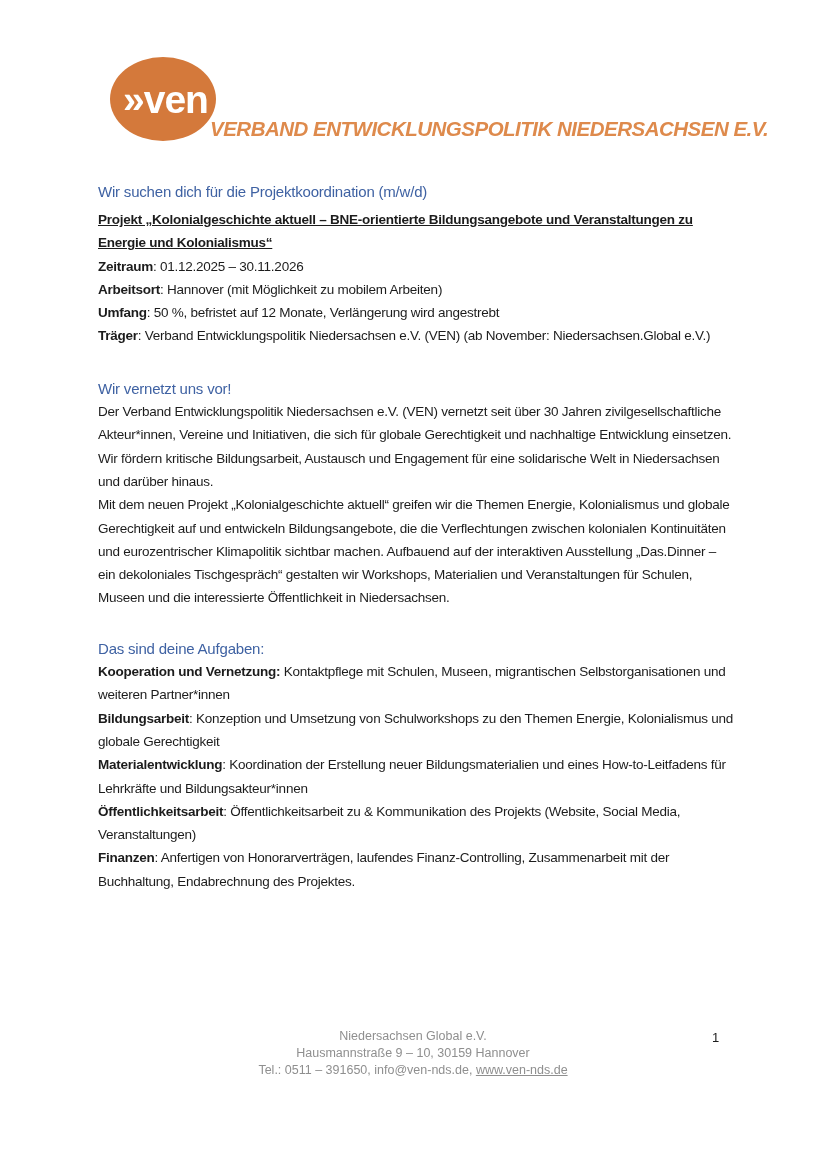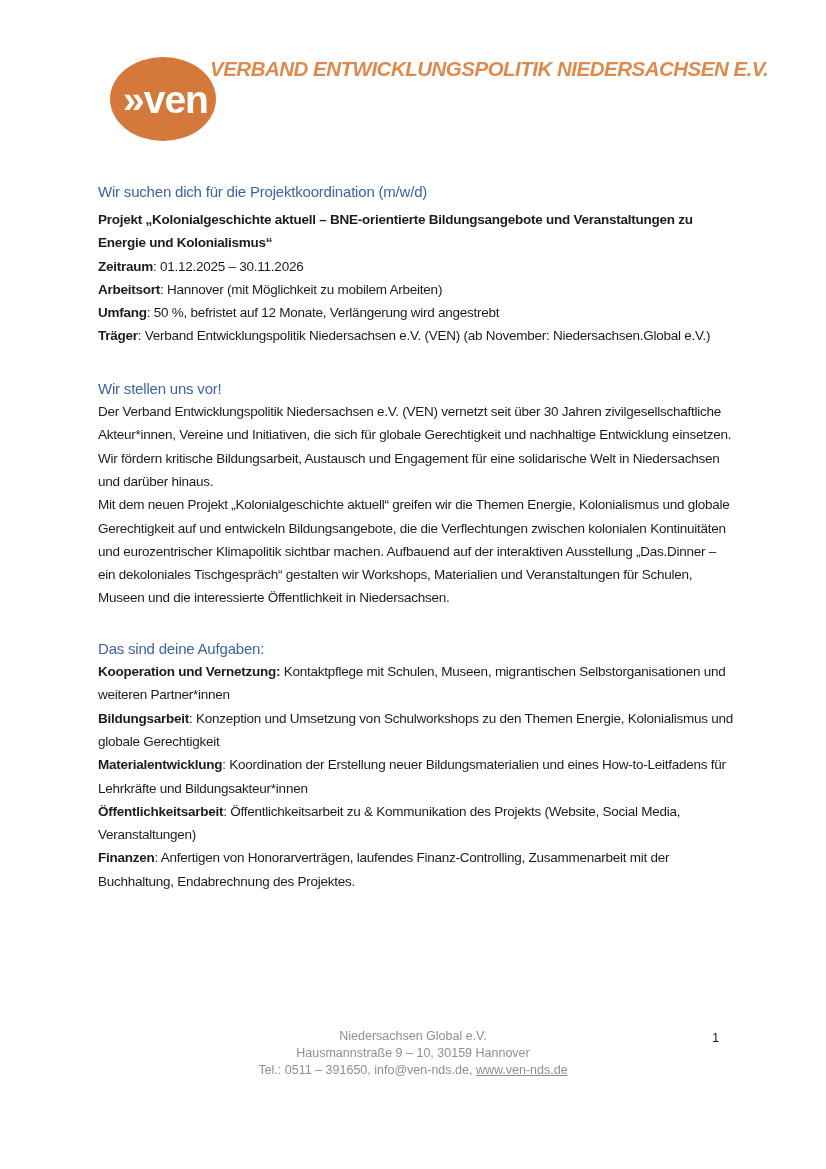--- a/index.html
+++ b/index.html
@@ -12,21 +12,21 @@
     color: #1c1c1c;
     overflow: hidden;
   }
 
   
   .letterhead {
     position: absolute;
     left: 110px;
     top: 57px;
     display: flex;
-    align-items: flex-start;
+    align-items: flex-end;
   }
   .logo-mark {
     position: relative;
     width: 106px;
     height: 84px;
     border-radius: 50%;
     background: #d4793b;
     flex: 0 0 auto;
   }
   .logo-mark-text {
@@ -73,21 +73,21 @@
     margin: 0;
     color: #3f62a3;
     font-size: 15px;
     font-weight: normal;
     line-height: 23.3px;
     letter-spacing: -0.2px;
   }
   .heading-about { margin-top: 29px; }
   .heading-tasks { margin-top: 27px; }
   p { margin: 0; }
-  .bold-line { font-weight: bold; }
+  .bold-line { font-weight: bold; text-decoration: underline; }
   .run-label { font-weight: bold; }
 
   
   .footer-center {
     position: absolute;
     left: 0;
     right: 0;
     top: 1028px;
     text-align: center;
     color: #8f8f8f;
@@ -126,21 +126,21 @@
 
     <p class="bold-line">Projekt „Kolonialgeschichte aktuell – BNE-orientierte Bildungsangebote und Veranstaltungen zu Energie und Kolonialismus“</p>
 
     <div id="project-facts">
         <p><span class="run-label">Zeitraum</span>: 01.12.2025 – 30.11.2026</p>
         <p><span class="run-label">Arbeitsort</span>: Hannover (mit Möglichkeit zu mobilem Arbeiten)</p>
         <p><span class="run-label">Umfang</span>: 50 %, befristet auf 12 Monate, Verlängerung wird angestrebt</p>
         <p><span class="run-label">Träger</span>: Verband Entwicklungspolitik Niedersachsen e.V. (VEN) (ab November: Niedersachsen.Global e.V.)</p>
       </div>
 
-    <h2 class="section-heading heading-about">Wir stellen uns vor!</h2>
+    <h2 class="section-heading heading-about">Wir vernetzt uns vor!</h2>
 
     <div id="about-paragraphs">
         <p>Der Verband Entwicklungspolitik Niedersachsen e.V. (VEN) vernetzt seit über 30 Jahren zivilgesellschaftliche Akteur*innen, Vereine und Initiativen, die sich für globale Gerechtigkeit und nachhaltige Entwicklung einsetzen. Wir fördern kritische Bildungsarbeit, Austausch und Engagement für eine solidarische Welt in Niedersachsen und darüber hinaus.</p>
         <p>Mit dem neuen Projekt „Kolonialgeschichte aktuell“ greifen wir die Themen Energie, Kolonialismus und globale Gerechtigkeit auf und entwickeln Bildungsangebote, die die Verflechtungen zwischen kolonialen Kontinuitäten und eurozentrischer Klimapolitik sichtbar machen. Aufbauend auf der interaktiven Ausstellung „Das.Dinner – ein dekoloniales Tischgespräch“ gestalten wir Workshops, Materialien und Veranstaltungen für Schulen, Museen und die interessierte Öffentlichkeit in Niedersachsen.</p>
       </div>
 
     <h2 class="section-heading heading-tasks">Das sind deine Aufgaben:</h2>
 
     <div id="task-list">
         <p><span class="run-label">Kooperation und Vernetzung:</span> Kontaktpflege mit Schulen, Museen, migrantischen Selbstorganisationen und weiteren Partner*innen</p>

